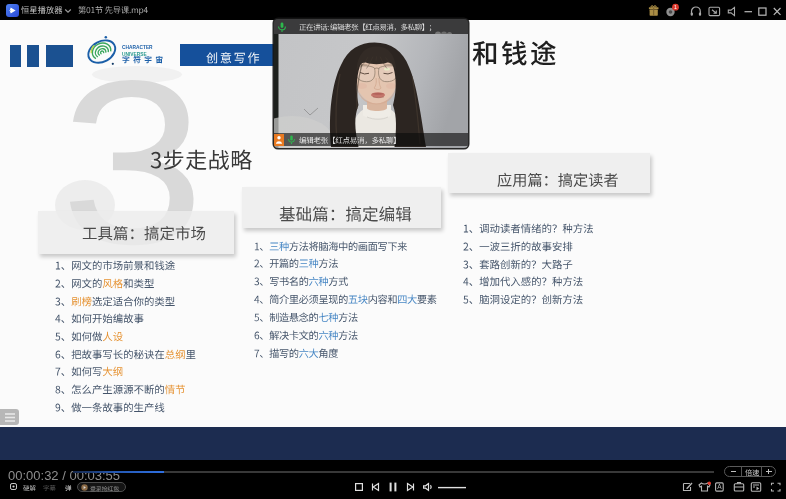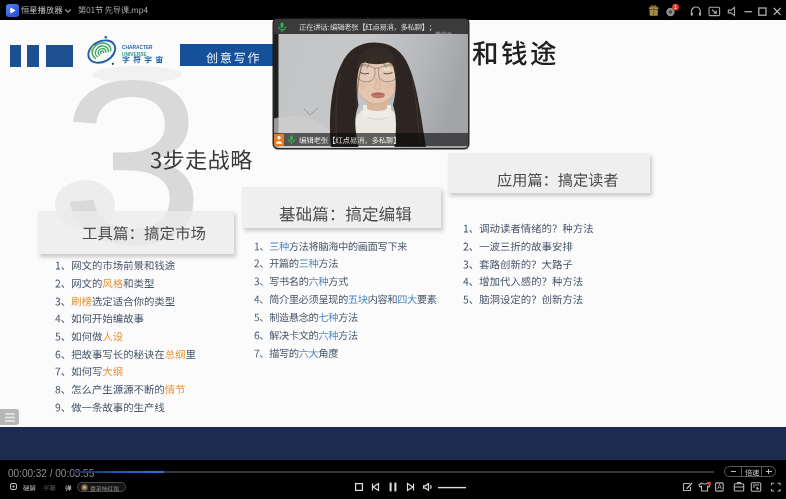--- a/index.html
+++ b/index.html
@@ -287,21 +287,21 @@
     </svg>
 <svg class="abs" style="left:13px;top:116px" width="9" height="10" viewBox="0 0 10 11">
 <rect x="3.6" y="0.5" width="2.8" height="5.5" rx="1.4" fill="#2db84d"></rect>
 <path d="M1.6 4.5 a3.4 3.4 0 0 0 6.8 0" fill="none" stroke="#2db84d" stroke-width="1.1"></path>
 <line x1="5" y1="8.2" x2="5" y2="10" stroke="#2db84d" stroke-width="1.1"></line>
 </svg>
 <svg class="abs" style="left:25px;top:116px" width="110" height="11" viewBox="0 -8.2 110 11">
       <path d="M0.3 -0.4 0.4 0.1C1.1 -0.1 1.9 -0.5 2.6 -0.8L2.5 -1.2C1.7 -0.9 0.9 -0.6 0.3 -0.4ZM0.5 -3.2C0.6 -3.3 0.7 -3.3 1.6 -3.4C1.3 -2.9 1.0 -2.5 0.9 -2.4C0.7 -2.1 0.5 -1.9 0.3 -1.9C0.4 -1.7 0.5 -1.5 0.5 -1.4C0.7 -1.5 0.9 -1.6 2.6 -1.9C2.6 -2.1 2.5 -2.3 2.5 -2.4L1.3 -2.1C1.8 -2.8 2.3 -3.7 2.8 -4.5L2.3 -4.8C2.2 -4.5 2.0 -4.2 1.9 -3.9L1.0 -3.8C1.4 -4.5 1.9 -5.4 2.2 -6.2L1.6 -6.4C1.4 -5.5 0.9 -4.5 0.7 -4.2C0.5 -4.0 0.4 -3.8 0.3 -3.7C0.3 -3.6 0.4 -3.3 0.5 -3.2ZM4.7 -2.7V-1.5H4.1V-2.7ZM5.1 -2.7H5.7V-1.5H5.1ZM3.7 -3.1V0.5H4.1V-1.1H4.7V0.4H5.1V-1.1H5.7V0.3H6.1V-1.1H6.6V0.1C6.6 0.1 6.6 0.1 6.5 0.1C6.5 0.1 6.4 0.1 6.2 0.1C6.2 0.2 6.3 0.4 6.3 0.6C6.6 0.6 6.8 0.5 6.9 0.5C7.0 0.4 7.1 0.3 7.1 0.1V-3.1L6.6 -3.1ZM6.1 -2.7H6.6V-1.5H6.1ZM4.6 -6.3C4.7 -6.1 4.8 -5.8 4.9 -5.6H3.1V-3.9C3.1 -2.7 3.1 -1.1 2.4 0.2C2.5 0.2 2.7 0.4 2.8 0.5C3.5 -0.8 3.7 -2.5 3.7 -3.8H7.0V-5.6H5.5C5.4 -5.8 5.3 -6.2 5.1 -6.4ZM3.7 -5.1H6.5V-4.3H3.7ZM11.4 -5.7H13.5V-4.9H11.4ZM10.9 -6.1V-4.5H14.0V-6.1ZM7.9 -2.5C7.9 -2.6 8.2 -2.6 8.4 -2.6H9.1V-1.5L7.6 -1.3L7.7 -0.7L9.1 -1.0V0.6H9.6V-1.1L10.5 -1.3L10.5 -1.8L9.6 -1.6V-2.6H10.3V-3.1H9.6V-4.3H9.1V-3.1H8.4C8.6 -3.7 8.8 -4.3 9.0 -4.9H10.4V-5.5H9.1C9.2 -5.7 9.2 -6.0 9.3 -6.3L8.7 -6.4C8.7 -6.1 8.6 -5.8 8.6 -5.5H7.6V-4.9H8.4C8.3 -4.3 8.1 -3.8 8.0 -3.6C7.9 -3.3 7.8 -3.1 7.7 -3.0C7.8 -2.9 7.8 -2.6 7.9 -2.5ZM13.4 -3.6V-2.9H11.5V-3.6ZM10.3 -0.6 10.4 -0.1 13.4 -0.3V0.6H14.0V-0.3L14.5 -0.4L14.5 -0.9L14.0 -0.8V-3.6H14.5V-4.1H10.5V-3.6H11.0V-0.6ZM13.4 -2.5V-1.8H11.5V-2.5ZM13.4 -1.4V-0.8L11.5 -0.7V-1.4ZM20.9 -6.1C20.6 -5.7 20.3 -5.3 20.0 -5.0V-5.4H18.1V-6.4H17.5V-5.4H15.6V-4.8H17.5V-3.8H14.9V-3.2H17.9C17.0 -2.6 15.9 -2.0 14.8 -1.6C14.9 -1.5 15.1 -1.2 15.2 -1.1C15.8 -1.4 16.4 -1.7 16.9 -2.0V-0.4C16.9 0.3 17.2 0.5 18.2 0.5C18.4 0.5 20.1 0.5 20.3 0.5C21.2 0.5 21.4 0.2 21.5 -0.9C21.3 -0.9 21.1 -1.0 20.9 -1.1C20.9 -0.2 20.8 -0.0 20.3 -0.0C19.9 -0.0 18.5 -0.0 18.2 -0.0C17.6 -0.0 17.5 -0.1 17.5 -0.4V-1.0C18.7 -1.3 19.9 -1.7 20.8 -2.1L20.3 -2.5C19.6 -2.2 18.6 -1.8 17.5 -1.5V-2.3C18.0 -2.6 18.4 -2.9 18.9 -3.2H21.7V-3.8H19.5C20.2 -4.4 20.8 -5.1 21.4 -5.8ZM18.1 -3.8V-4.8H19.8C19.4 -4.5 19.1 -4.1 18.7 -3.8ZM28.2 -6.0C27.8 -5.3 27.0 -4.5 26.3 -4.1C26.4 -4.0 26.6 -3.8 26.7 -3.7C27.5 -4.2 28.3 -5.0 28.7 -5.9ZM22.6 -4.4C22.6 -3.6 22.5 -2.7 22.4 -2.1H23.9C23.9 -0.7 23.8 -0.2 23.6 -0.0C23.6 0.0 23.5 0.1 23.4 0.1C23.2 0.1 22.9 0.1 22.5 0.0C22.6 0.2 22.6 0.4 22.6 0.5C23.0 0.6 23.4 0.6 23.6 0.5C23.8 0.5 24.0 0.5 24.1 0.3C24.3 0.1 24.4 -0.6 24.5 -2.4C24.5 -2.4 24.5 -2.6 24.5 -2.6H23.0C23.1 -3.0 23.1 -3.4 23.1 -3.8H24.5V-6.1H22.5V-5.6H23.9V-4.4ZM25.4 0.6C25.5 0.5 25.7 0.4 27.2 -0.2C27.2 -0.3 27.2 -0.6 27.2 -0.7L26.0 -0.3V-2.9H26.8C27.1 -1.4 27.8 -0.2 28.7 0.5C28.8 0.3 29.0 0.2 29.1 0.0C28.2 -0.5 27.6 -1.6 27.3 -2.9H29.0V-3.4H26.0V-6.2H25.5V-3.4H24.6V-2.9H25.5V-0.4C25.5 -0.1 25.2 0.1 25.1 0.2C25.2 0.3 25.3 0.5 25.4 0.6ZM36.3 -6.4V-6.4H34.1V0.7H36.3V0.6C35.5 -0.1 34.8 -1.3 34.8 -2.9C34.8 -4.4 35.5 -5.7 36.3 -6.4ZM36.5 -0.4 36.6 0.2C37.4 0.0 38.4 -0.2 39.3 -0.4L39.2 -0.9C38.2 -0.7 37.2 -0.5 36.5 -0.4ZM36.7 -3.2C36.8 -3.3 37.0 -3.3 38.0 -3.4C37.6 -3.0 37.3 -2.6 37.2 -2.4C36.9 -2.2 36.7 -2.0 36.6 -2.0C36.6 -1.8 36.7 -1.5 36.8 -1.4C36.9 -1.5 37.2 -1.6 39.3 -1.9C39.3 -2.0 39.3 -2.2 39.3 -2.4L37.6 -2.1C38.2 -2.8 38.9 -3.6 39.4 -4.5L38.9 -4.8C38.7 -4.5 38.6 -4.2 38.4 -4.0L37.3 -3.9C37.8 -4.5 38.3 -5.4 38.7 -6.1L38.1 -6.4C37.8 -5.5 37.2 -4.5 37.0 -4.2C36.8 -4.0 36.7 -3.8 36.5 -3.8C36.6 -3.6 36.7 -3.4 36.7 -3.2ZM39.4 -0.5V0.1H43.5V-0.5H41.7V-5.1H43.4V-5.7H39.5V-5.1H41.1V-0.5ZM45.3 -3.5H49.3V-2.2H45.3ZM46.1 -1.0C46.2 -0.5 46.2 0.2 46.2 0.5L46.8 0.5C46.8 0.1 46.7 -0.5 46.6 -1.0ZM47.7 -1.0C47.9 -0.5 48.1 0.1 48.2 0.5L48.7 0.4C48.7 0.0 48.4 -0.6 48.2 -1.1ZM49.2 -1.0C49.6 -0.5 50.0 0.1 50.2 0.5L50.7 0.3C50.5 -0.1 50.1 -0.7 49.7 -1.2ZM44.8 -1.2C44.6 -0.6 44.2 0.0 43.8 0.3L44.3 0.6C44.8 0.2 45.1 -0.4 45.4 -1.0ZM44.8 -4.1V-1.6H49.8V-4.1H47.5V-5.0H50.4V-5.6H47.5V-6.4H47.0V-4.1ZM52.7 -4.4H56.5V-3.6H52.7ZM52.7 -5.6H56.5V-4.8H52.7ZM52.2 -6.0V-3.1H53.0C52.5 -2.4 51.8 -1.8 51.0 -1.4C51.2 -1.3 51.4 -1.1 51.5 -1.0C51.9 -1.2 52.3 -1.6 52.7 -2.0H53.8C53.3 -1.1 52.5 -0.4 51.7 0.0C51.8 0.1 52.0 0.3 52.1 0.5C53.0 -0.1 53.9 -1.0 54.4 -2.0H55.4C55.1 -1.0 54.5 -0.2 53.8 0.3C53.9 0.4 54.2 0.6 54.3 0.6C55.0 0.0 55.6 -0.9 56.0 -2.0H57.0C56.8 -0.6 56.7 -0.1 56.5 0.1C56.5 0.1 56.4 0.1 56.3 0.1C56.1 0.1 55.8 0.1 55.4 0.1C55.5 0.2 55.6 0.5 55.6 0.6C55.9 0.6 56.3 0.6 56.5 0.6C56.7 0.6 56.9 0.5 57.0 0.4C57.3 0.2 57.4 -0.5 57.6 -2.2C57.6 -2.3 57.6 -2.5 57.6 -2.5H53.2C53.4 -2.7 53.5 -2.9 53.7 -3.1H57.1V-6.0ZM64.6 -6.2C64.4 -5.7 64.0 -5.1 63.8 -4.7L64.2 -4.5C64.5 -4.9 64.8 -5.4 65.1 -6.0ZM60.7 -5.9C61.0 -5.5 61.3 -4.9 61.4 -4.5L61.9 -4.7C61.8 -5.1 61.5 -5.7 61.1 -6.1ZM58.6 -5.9C59.1 -5.7 59.7 -5.3 60.0 -5.0L60.3 -5.4C60.0 -5.7 59.5 -6.1 59.0 -6.3ZM58.3 -3.9C58.8 -3.6 59.4 -3.2 59.6 -3.0L60.0 -3.4C59.7 -3.7 59.1 -4.1 58.6 -4.3ZM58.5 0.2 59.0 0.5C59.4 -0.2 59.9 -1.1 60.2 -2.0L59.8 -2.3C59.4 -1.4 58.9 -0.4 58.5 0.2ZM61.4 -2.4H64.2V-1.5H61.4ZM61.4 -2.9V-3.7H64.2V-2.9ZM62.6 -6.4V-4.2H60.9V0.6H61.4V-1.1H64.2V-0.1C64.2 -0.0 64.2 0.0 64.1 0.0C64.0 0.0 63.6 0.0 63.1 0.0C63.2 0.2 63.3 0.4 63.3 0.6C63.9 0.6 64.3 0.6 64.5 0.5C64.7 0.4 64.8 0.2 64.8 -0.1V-4.2H63.2V-6.4ZM66.4 0.8C67.2 0.5 67.8 -0.1 67.8 -0.9C67.8 -1.4 67.5 -1.8 67.1 -1.8C66.8 -1.8 66.5 -1.6 66.5 -1.2C66.5 -0.9 66.8 -0.7 67.1 -0.7L67.2 -0.7C67.2 -0.2 66.9 0.2 66.3 0.4ZM76.0 -6.4C75.5 -5.8 74.6 -5.0 73.3 -4.5C73.5 -4.4 73.6 -4.2 73.7 -4.1C74.4 -4.4 75.0 -4.8 75.5 -5.2H77.7C77.3 -4.7 76.8 -4.3 76.2 -4.0C75.9 -4.2 75.5 -4.5 75.2 -4.7L74.8 -4.4C75.1 -4.2 75.4 -3.9 75.7 -3.7C74.8 -3.3 73.9 -3.0 73.1 -2.9C73.2 -2.8 73.3 -2.5 73.4 -2.4C75.3 -2.8 77.6 -3.8 78.5 -5.5L78.2 -5.7L78.1 -5.7H76.1C76.3 -5.9 76.4 -6.1 76.6 -6.3ZM77.2 -3.7C76.7 -3.0 75.6 -2.2 74.0 -1.6C74.1 -1.5 74.3 -1.3 74.4 -1.2C75.3 -1.5 76.1 -2.0 76.8 -2.5H78.8C78.5 -1.9 77.9 -1.5 77.2 -1.1C77.0 -1.3 76.6 -1.6 76.3 -1.8L75.8 -1.6C76.1 -1.3 76.5 -1.1 76.7 -0.8C75.6 -0.3 74.4 -0.1 73.1 0.1C73.2 0.2 73.3 0.5 73.3 0.6C76.0 0.3 78.6 -0.6 79.7 -2.8L79.3 -3.1L79.2 -3.0H77.3C77.5 -3.2 77.7 -3.4 77.8 -3.6ZM83.1 0.2C83.3 0.0 83.6 -0.0 86.2 -0.4C86.3 -0.1 86.4 0.1 86.5 0.4L87.0 0.1C86.8 -0.7 86.2 -2.1 85.7 -3.2L85.2 -3.0C85.5 -2.4 85.8 -1.6 86.1 -0.9L83.8 -0.6C84.3 -2.2 84.9 -4.2 85.2 -6.1L84.6 -6.2C84.3 -4.2 83.6 -2.1 83.4 -1.5C83.2 -0.9 83.0 -0.5 82.9 -0.4C82.9 -0.3 83.0 0.0 83.1 0.2ZM82.9 -6.3C82.3 -6.0 81.1 -5.8 80.2 -5.6C80.2 -5.5 80.3 -5.3 80.3 -5.2C80.7 -5.2 81.1 -5.3 81.5 -5.4V-4.2H80.2V-3.7H81.5C81.1 -2.8 80.5 -1.8 79.9 -1.3C80.0 -1.2 80.2 -0.9 80.2 -0.8C80.7 -1.3 81.2 -2.1 81.5 -2.9V0.6H82.1V-3.0C82.4 -2.6 82.8 -2.1 82.9 -1.8L83.3 -2.3C83.1 -2.5 82.3 -3.4 82.1 -3.6V-3.7H83.3V-4.2H82.1V-5.5C82.5 -5.6 82.9 -5.7 83.3 -5.8ZM91.4 -5.1V-2.9C91.4 -2.6 91.4 -2.2 91.3 -1.8L90.7 -1.6V-5.2C91.1 -5.4 91.7 -5.7 92.1 -6.0L91.7 -6.4C91.3 -6.1 90.7 -5.7 90.2 -5.5V-1.8C90.2 -1.5 90.1 -1.4 90.0 -1.3C90.0 -1.2 90.2 -1.0 90.2 -0.9C90.3 -1.0 90.4 -1.1 91.2 -1.3C91.0 -0.7 90.7 -0.1 89.9 0.3C90.1 0.4 90.2 0.5 90.3 0.6C91.7 -0.3 91.9 -1.7 91.9 -2.9V-5.1ZM92.3 -5.7V0.6H92.8V-5.2H93.6V-1.4C93.6 -1.3 93.6 -1.3 93.5 -1.3C93.4 -1.3 93.2 -1.3 92.9 -1.3C92.9 -1.1 93.0 -0.9 93.0 -0.8C93.4 -0.8 93.7 -0.8 93.9 -0.9C94.0 -1.0 94.1 -1.1 94.1 -1.4V-5.7ZM87.2 -1.0 87.3 -0.5 89.1 -0.8V0.6H89.6V-0.9L89.9 -1.0L89.9 -1.4L89.6 -1.4V-5.5H90.0V-6.1H87.3V-5.5H87.7V-1.1ZM88.2 -5.5H89.1V-4.5H88.2ZM88.2 -4.0H89.1V-2.9H88.2ZM88.2 -2.4H89.1V-1.3L88.2 -1.2ZM96.8 0.7V-6.4H94.5V-6.4C95.3 -5.7 96.0 -4.4 96.0 -2.9C96.0 -1.3 95.3 -0.1 94.5 0.6V0.7Z" fill="#f0f0f0"></path>
     </svg>
 </div>
-<div class="abs" style="left:8px;top:467.5px;font-size:10px;color:#8e8e8e;letter-spacing:0;">00:00:32 / 00:03:55</div>
+<div class="abs" style="left:8px;top:467.5px;font-size:13px;color:#8e8e8e;letter-spacing:0;">00:00:32 / 00:03:55</div>
 <div class="abs" style="left:73px;top:470.5px;width:641px;height:2px;background:#383838;"></div>
 <div class="abs" style="left:73px;top:470.5px;width:91px;height:2px;background:linear-gradient(90deg,#15274b,#2457b0 45%,#2f6fe0);"></div>
 <div class="abs" style="left:724px;top:465.5px;width:52px;height:11px;border:1px solid #5a5a5a;border-radius:6.5px;box-sizing:border-box;"></div>
 <div class="abs" style="left:730.5px;top:470.7px;width:5px;height:1.2px;background:#c0c0c0;"></div>
 <svg class="abs" style="left:744.5px;top:467.5px" width="16" height="9" viewBox="0 -7.3 16 9">
     <path d="M3.1 -4.6C3.3 -4.2 3.5 -3.7 3.5 -3.3L4.0 -3.5C3.9 -3.8 3.7 -4.3 3.5 -4.7ZM2.9 -2.1V0.6H3.4V0.3H5.8V0.6H6.4V-2.1ZM3.4 -0.2V-1.6H5.8V-0.2ZM4.2 -6.1C4.3 -5.9 4.4 -5.6 4.4 -5.3H2.5V-4.8H6.8V-5.3H5.0C4.9 -5.6 4.8 -5.9 4.7 -6.2ZM5.7 -4.8C5.5 -4.3 5.3 -3.7 5.1 -3.2H2.3V-2.8H7.0V-3.2H5.6C5.8 -3.6 6.0 -4.2 6.2 -4.6ZM1.9 -6.1C1.5 -5.0 0.9 -3.9 0.2 -3.2C0.3 -3.1 0.5 -2.8 0.5 -2.7C0.7 -2.9 1.0 -3.2 1.2 -3.5V0.6H1.7V-4.3C2.0 -4.9 2.2 -5.4 2.4 -6.0ZM7.5 -5.5C7.9 -5.2 8.4 -4.6 8.6 -4.3L9.1 -4.6C8.8 -5.0 8.3 -5.5 7.9 -5.8ZM8.9 -3.5H7.4V-3.0H8.4V-0.7C8.1 -0.6 7.7 -0.3 7.3 0.1L7.6 0.5C8.0 0.1 8.4 -0.3 8.7 -0.3C8.9 -0.3 9.1 -0.1 9.4 0.1C9.9 0.4 10.5 0.4 11.4 0.4C12.1 0.4 13.3 0.4 13.9 0.4C13.9 0.2 14.0 -0.0 14.0 -0.2C13.3 -0.1 12.2 -0.1 11.4 -0.1C10.6 -0.1 10.0 -0.1 9.5 -0.4C9.3 -0.5 9.1 -0.6 8.9 -0.7ZM10.1 -3.9H11.3V-2.9H10.1ZM11.8 -3.9H13.0V-2.9H11.8ZM11.3 -6.1V-5.4H9.3V-4.9H11.3V-4.3H9.6V-2.5H11.0C10.6 -1.9 9.9 -1.3 9.2 -1.0C9.4 -0.9 9.5 -0.7 9.6 -0.6C10.2 -0.9 10.8 -1.4 11.3 -2.1V-0.4H11.8V-2.1C12.4 -1.6 13.1 -1.1 13.4 -0.7L13.8 -1.1C13.4 -1.5 12.6 -2.0 12.0 -2.5H13.6V-4.3H11.8V-4.9H13.9V-5.4H11.8V-6.1Z" fill="#d8d8d8"></path>
   </svg>
 <div class="abs" style="left:766px;top:470.7px;width:5.5px;height:1.2px;background:#c0c0c0;"></div>
 <div class="abs" style="left:768.2px;top:468.5px;width:1.2px;height:5.5px;background:#c0c0c0;"></div>
 <div class="abs" style="left:741px;top:466px;width:1px;height:11px;background:#555;"></div>

